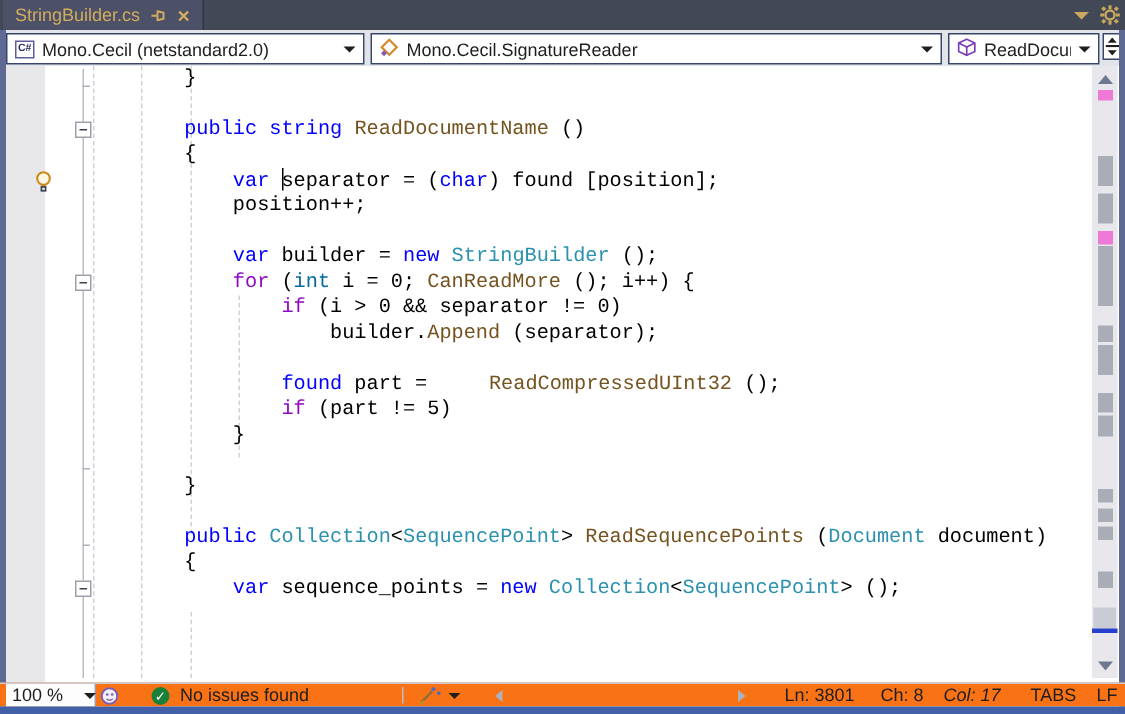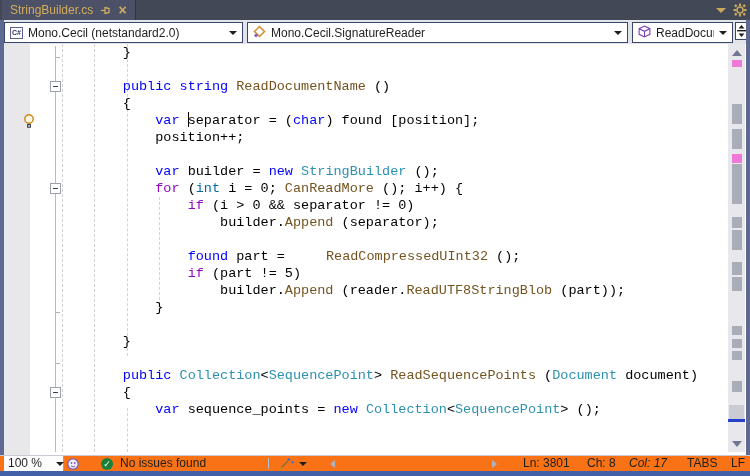--- a/index.html
+++ b/index.html
@@ -185,21 +185,20 @@
         <div class="code-line">            <span style="color: rgb(0, 0, 255);">var</span><span style="color: rgb(0, 0, 0);"> </span><span class="caret"></span><span style="color: rgb(0, 0, 0);">separator = (</span><span style="color: rgb(0, 0, 255);">char</span><span style="color: rgb(0, 0, 0);">) found [position];</span></div>
         <div class="code-line">            <span style="color: rgb(0, 0, 0);">position++;</span></div>
         <div class="code-line"></div>
         <div class="code-line">            <span style="color: rgb(0, 0, 255);">var</span><span style="color: rgb(0, 0, 0);"> builder = </span><span style="color: rgb(0, 0, 255);">new</span><span style="color: rgb(0, 0, 0);"> </span><span style="color: rgb(43, 145, 175);">StringBuilder</span><span style="color: rgb(0, 0, 0);"> ();</span></div>
         <div class="code-line">            <span style="color: rgb(143, 8, 196);">for</span><span style="color: rgb(0, 0, 0);"> (</span><span style="color: #0369a1;">int</span><span style="color: rgb(0, 0, 0);"> i = 0; </span><span style="color: rgb(116, 83, 31);">CanReadMore</span><span style="color: rgb(0, 0, 0);"> (); i++) {</span></div>
         <div class="code-line">                <span style="color: rgb(143, 8, 196);">if</span><span style="color: rgb(0, 0, 0);"> (i &gt; 0 &amp;&amp; separator != 0)</span></div>
         <div class="code-line">                    <span style="color: rgb(0, 0, 0);">builder.</span><span style="color: rgb(116, 83, 31);">Append</span><span style="color: rgb(0, 0, 0);"> (separator);</span></div>
         <div class="code-line"></div>
         <div class="code-line">                <span style="color: rgb(0, 0, 255);">found</span><span style="color: rgb(0, 0, 0);"> part = </span><span style="color: rgb(116, 83, 31); padding-left: 33px;">ReadCompressedUInt32</span><span style="color: rgb(0, 0, 0);"> ();</span></div>
         <div class="code-line">                <span style="color: rgb(143, 8, 196);">if</span><span style="color: rgb(0, 0, 0);"> (part != 5)</span></div>
-        <div class="code-line">                    <span style="color: rgb(0, 0, 0);">builder.</span><span style="color: rgb(116, 83, 31);">Append</span><span style="color: rgb(0, 0, 0);"> (reader.</span><span style="color: rgb(116, 83, 31);">ReadUTF8StringBlob</span><span style="color: rgb(0, 0, 0);"> (part));</span></div>
         <div class="code-line">            <span style="color: rgb(0, 0, 0);">}</span></div>
         <div class="code-line"></div>
         <div class="code-line">        <span style="color: rgb(0, 0, 0);">}</span></div>
         <div class="code-line"></div>
         <div class="code-line">        <span style="color: rgb(0, 0, 255);">public</span><span style="color: rgb(0, 0, 0);"> </span><span style="color: rgb(43, 145, 175);">Collection</span><span style="color: rgb(0, 0, 0);">&lt;</span><span style="color: rgb(43, 145, 175);">SequencePoint</span><span style="color: rgb(0, 0, 0);">&gt; </span><span style="color: rgb(116, 83, 31);">ReadSequencePoints</span><span style="color: rgb(0, 0, 0);"> (</span><span style="color: rgb(43, 145, 175);">Document</span><span style="color: rgb(0, 0, 0);"> document)</span></div>
         <div class="code-line">        <span style="color: rgb(0, 0, 0);">{</span></div>
         <div class="code-line">            <span style="color: rgb(0, 0, 255);">var</span><span style="color: rgb(0, 0, 0);"> sequence_points = </span><span style="color: rgb(0, 0, 255);">new</span><span style="color: rgb(0, 0, 0);"> </span><span style="color: rgb(43, 145, 175);">Collection</span><span style="color: rgb(0, 0, 0);">&lt;</span><span style="color: rgb(43, 145, 175);">SequencePoint</span><span style="color: rgb(0, 0, 0);">&gt; ();</span></div>
       </div>
 
     <div class="vscroll">

